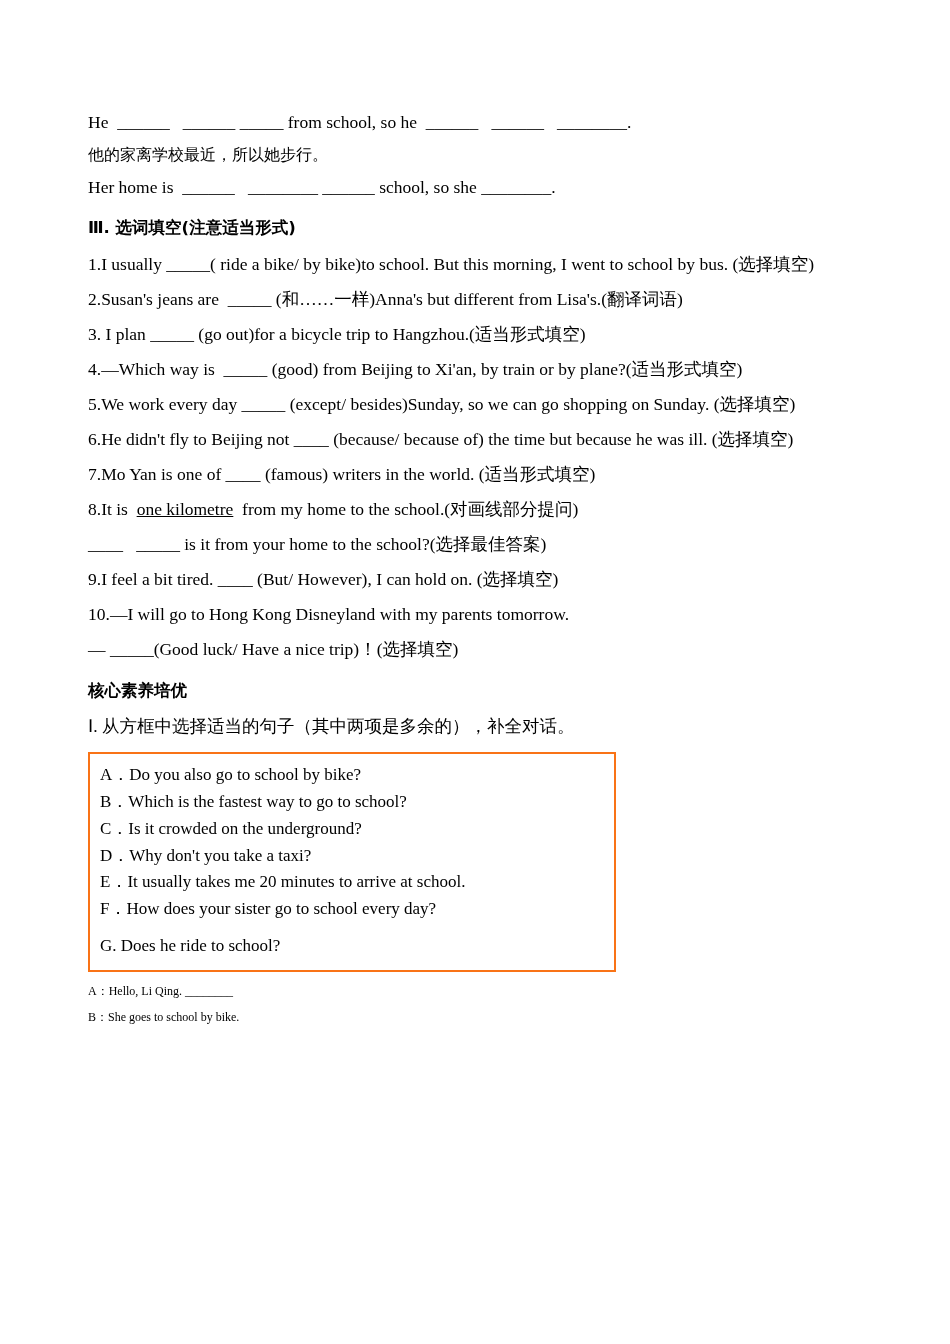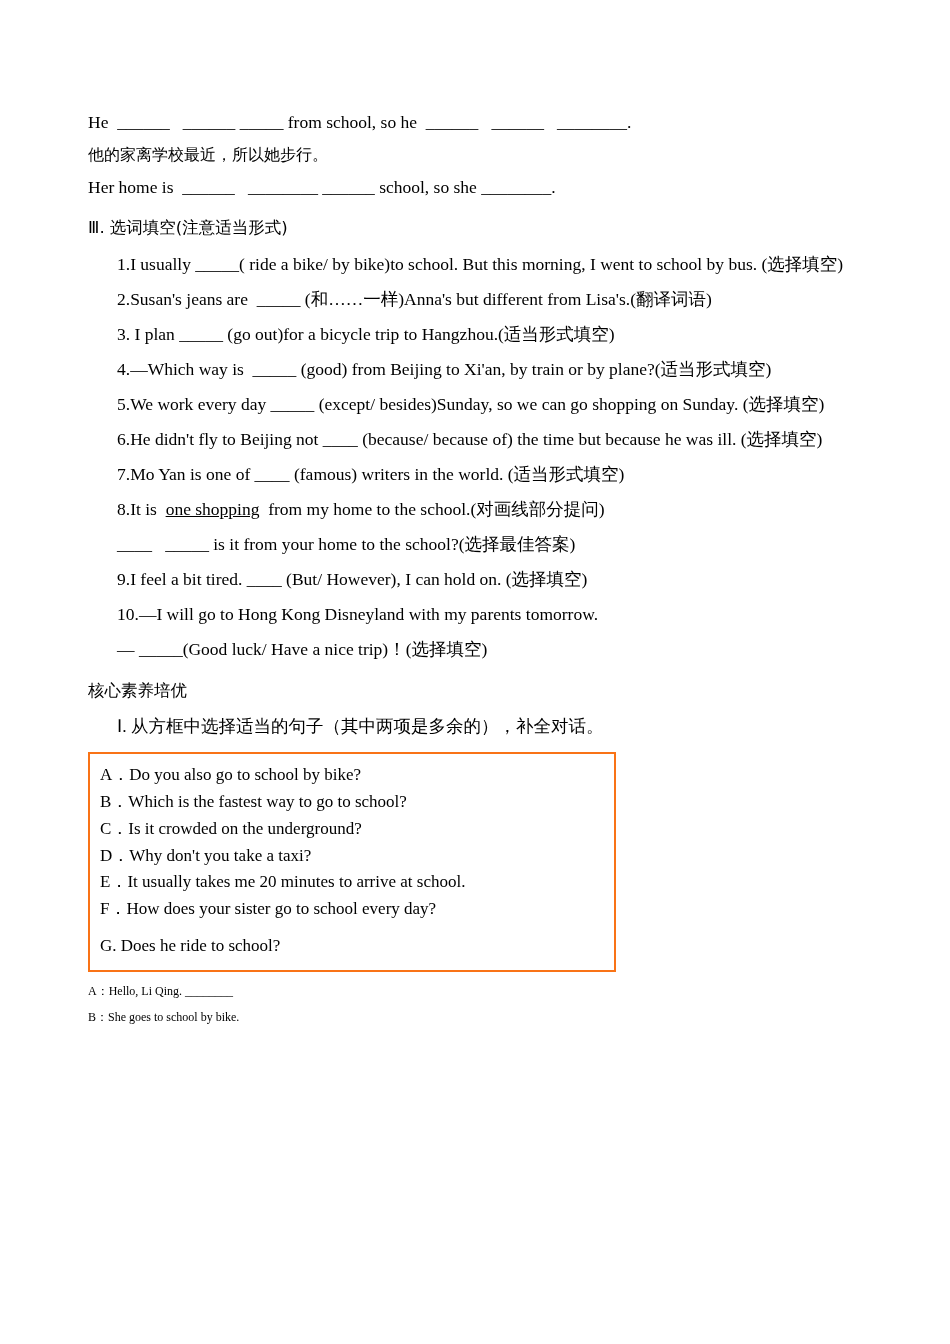--- a/index.html
+++ b/index.html
@@ -29,30 +29,29 @@
     white-space: pre-wrap;
     word-wrap: break-word;
   }
   .cn {
     font-family: "DejaVu Sans", "Liberation Sans", sans-serif;
     font-size: 16px;
   }
   .section-head {
     font-family: "DejaVu Sans", "Liberation Sans", sans-serif;
     font-size: 16.5px;
-    font-weight: normal;
+    font-weight: bold;
     line-height: 2.2;
     margin-top: 6px;
   }
   .q {
     font-size: 17.5px;
     line-height: 2.0;
     white-space: pre-wrap;
     word-wrap: break-word;
-    margin-left: 29px;
   }
   .underlined {
     text-decoration: underline;
   }
   .box {
     border: 2px solid #f97316;
     box-sizing: border-box;
     width: 528px;
     margin: 8px 0 6px 0;
     padding: 8px 10px 10px 10px;
@@ -83,21 +82,21 @@
   <div class="section-head">Ⅲ. 选词填空(注意适当形式)</div>
 
   <div class="q">1.I usually _____( ride a bike/ by bike)to school. But this morning, I went to school by bus. (选择填空)</div>
   <div class="q">2.Susan's jeans are  _____ (和……一样)Anna's but different from Lisa's.(翻译词语)</div>
   <div class="q">3. I plan _____ (go out)for a bicycle trip to Hangzhou.(适当形式填空)</div>
   <div class="q">4.—Which way is  _____ (good) from Beijing to Xi'an, by train or by plane?(适当形式填空)</div>
   <div class="q">5.We work every day _____ (except/ besides)Sunday, so we can go shopping on Sunday. (选择填空)</div>
   <div class="q">6.He didn't fly to Beijing not ____ (because/ because of) the time but because he was ill. (选择填空)</div>
   <div class="q">7.Mo Yan is one of ____ (famous) writers in the world. (适当形式填空)</div>
 
-  <div class="q"><span class="sp">8.It is</span><span class="sp">  </span><span class="underlined">one shopping</span><span class="sp">  </span><span>from my home to the school.(对画线部分提问)</span></div>
+  <div class="q"><span class="sp">8.It is</span><span class="sp">  </span><span class="underlined">one kilometre</span><span class="sp">  </span><span>from my home to the school.(对画线部分提问)</span></div>
   <div class="q">____   _____ is it from your home to the school?(选择最佳答案)</div>
 
   <div class="q">9.I feel a bit tired. ____ (But/ However), I can hold on. (选择填空)</div>
   <div class="q">10.—I will go to Hong Kong Disneyland with my parents tomorrow.</div>
   <div class="q">— _____(Good luck/ Have a nice trip)！(选择填空)</div>
 
   <div class="section-head">核心素养培优</div>
   <div class="q">Ⅰ. 从方框中选择适当的句子（其中两项是多余的），补全对话。</div>
 
   <div class="box">

